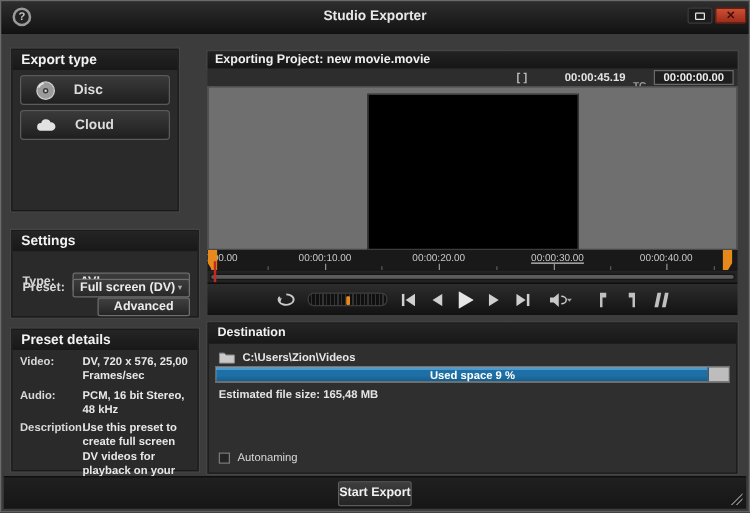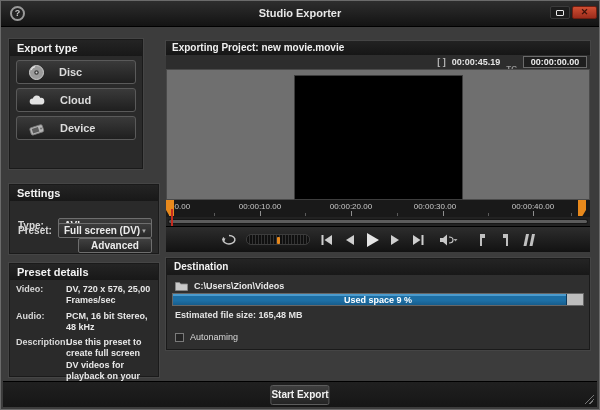--- a/index.html
+++ b/index.html
@@ -75,21 +75,21 @@
   .proj-header {
     position:absolute; left:165px; top:40px; width:424px; height:14px;
     background:linear-gradient(#222,#161616); font-size:10px; font-weight:bold; color:#f0f0f0;
     padding:1px 6px; box-shadow:0 0 0 1px #454545;
   }
   .tc-strip {
     position:absolute; left:165px; top:54px; width:424px; height:14px; background:#2d2d2d;
     display:flex; align-items:center; justify-content:flex-end; gap:6px; padding-right:3px;
   }
   .tc-strip .range { font-size:9px; color:#b8b8b8; font-weight:bold; }
-  .tc-strip .dur { font-size:9px; color:#e4e4e4; font-weight:bold; }
+  .tc-strip .dur { font-size:9px; color:#e4e4e4; font-weight:bold;margin-left:24px; }
   .tc-strip .tclbl { font-size:8px; color:#9a9a9a; font-weight:bold;margin-top:12px; }
   .tc-box {
     width:64px; height:12px; background:#1e1e1e; border:1px solid #6a6a6a;
     font-size:9px; color:#ececec; font-weight:bold; text-align:center; line-height:11px;
   }
   .preview { position:absolute; left:165px; top:68px; width:424px; height:131px; background:#6f6f6f; border:1px solid #4a4a4a; }
   .video-frame { position:absolute; left:127px; top:5px; width:169px; height:125px; background:#000; border:1px solid #3d3d3d; }
   
   .ruler { position:absolute; left:165px; top:199px; width:424px; height:17px; background:#191919; overflow:hidden; }
   .tick-lbl { position:absolute; top:2px; transform:translateX(-50%); font-size:8px; color:#c8c8c8; white-space:nowrap; }
@@ -110,21 +110,21 @@
     display:flex; align-items:center; justify-content:center; gap:9px;
   }
   .t-btn { display:flex; align-items:center; justify-content:center; height:18px; min-width:14px; }
   .jog {
     position:relative; width:64px; height:11px; border-radius:5px; border:1px solid #3c3c3c;
     background:repeating-linear-gradient(90deg,#101010 0 2px,#333 2px 3px);
     overflow:hidden;
   }
   .jog .dot { position:absolute; left:30px; top:2px; width:3px; height:7px; background:#e8891c; border-radius:1px; }
   
-  .dest { left:165px; top:257px; width:424px; height:92px; background:#2f2f2f; }
+  .dest { left:165px; top:257px; width:424px; height:121px; background:#2f2f2f; }
   .dest-path { position:absolute; left:8px; top:22px; display:flex; align-items:flex-end; gap:6px;
                font-size:9px; font-weight:bold; color:#e8e8e8; }
   .progress { position:absolute; left:5px; top:34px; width:412px; height:13px;
               background:#bdbdbd; border:1px solid #666; }
   .progress-fill { position:absolute; left:0; top:0; bottom:0; width:96%;
               background:linear-gradient(#4b9bce 0 2px,#1d6fa5 2px 60%,#175d8c); border-right:1px solid #0d3a5c; }
   .progress-lbl { position:absolute; left:0; right:0; top:1px; text-align:center;
               font-size:9px; font-weight:bold; color:#fff; }
   .est { position:absolute; left:8px; top:51px; font-size:9px; font-weight:bold; color:#e4e4e4; }
   .autonaming { position:absolute; left:8px; bottom:7px; display:flex; align-items:center; gap:6px; }
@@ -167,30 +167,20 @@
         <path d="M3 6 a6 6 0 0 1 4 -3.4" stroke="#e5e5e5" stroke-width="1.2" fill="none"></path>
       </svg>
       <span class="lbl">Disc</span>
     </div>
     <div class="etype-btn">
       <svg width="18" height="17" viewBox="0 0 18 17">
         <path d="M4.5 12.5 a3 3 0 0 1 .4 -6 a4 4 0 0 1 7.6 -.6 a2.8 2.8 0 0 1 1 6.6 z" fill="#e2e2e2"></path>
       </svg>
       <span class="lbl">Cloud</span>
     </div>
-    <div class="etype-btn">
-      <svg width="18" height="17" viewBox="0 0 18 17">
-        <g transform="rotate(-18 9 9)">
-          <rect x="2" y="6" width="13" height="7.5" rx="1.5" fill="#b5b5b5" stroke="#7a7a7a" stroke-width="0.8"></rect>
-          <rect x="4" y="7.5" width="6.5" height="4.5" fill="#5b5b5b"></rect>
-          <circle cx="13" cy="9.7" r="1" fill="#6e6e6e"></circle>
-        </g>
-      </svg>
-      <span class="lbl">Device</span>
-    </div>
   </div>
 
   <div class="panel" style="left:8px; top:183px; width:150px; height:70px;">
     <div class="panel-header">Settings</div>
     <div class="set-row" style="top:21px;margin-top:12px;">
       <span class="rlbl">Type:</span>
       <div class="dropdown">
         <span>AVI</span>
         <span class="arr">▼</span>
       </div>
@@ -230,21 +220,21 @@
   </div>
 
   <div class="preview">
     <div class="video-frame"></div>
   </div>
 
   <div class="ruler">
     <span class="tick-lbl" style="left:3px;">00:00:00.00</span>
     <span class="tick-lbl" style="left:94px;">00:00:10.00</span>
     <span class="tick-lbl" style="left:185px;">00:00:20.00</span>
-    <span class="tick-lbl" style="left:269px;">00:00:30.00</span>
+    <span class="tick-lbl" style="left:280px;text-decoration:underline;">00:00:30.00</span>
     <span class="tick-lbl" style="left:367px;">00:00:40.00</span>
     <i class="tick-major" style="left:3px;"></i>
       <i class="tick-major" style="left:94px;"></i>
     <i class="tick-major" style="left:185px;"></i>
       <i class="tick-major" style="left:277px;"></i>
     <i class="tick-major" style="left:367px;"></i>
     <i class="tick-minor" style="left:48px;"></i>
       <i class="tick-minor" style="left:139px;"></i>
     <i class="tick-minor" style="left:231px;"></i>
       <i class="tick-minor" style="left:322px;"></i>

